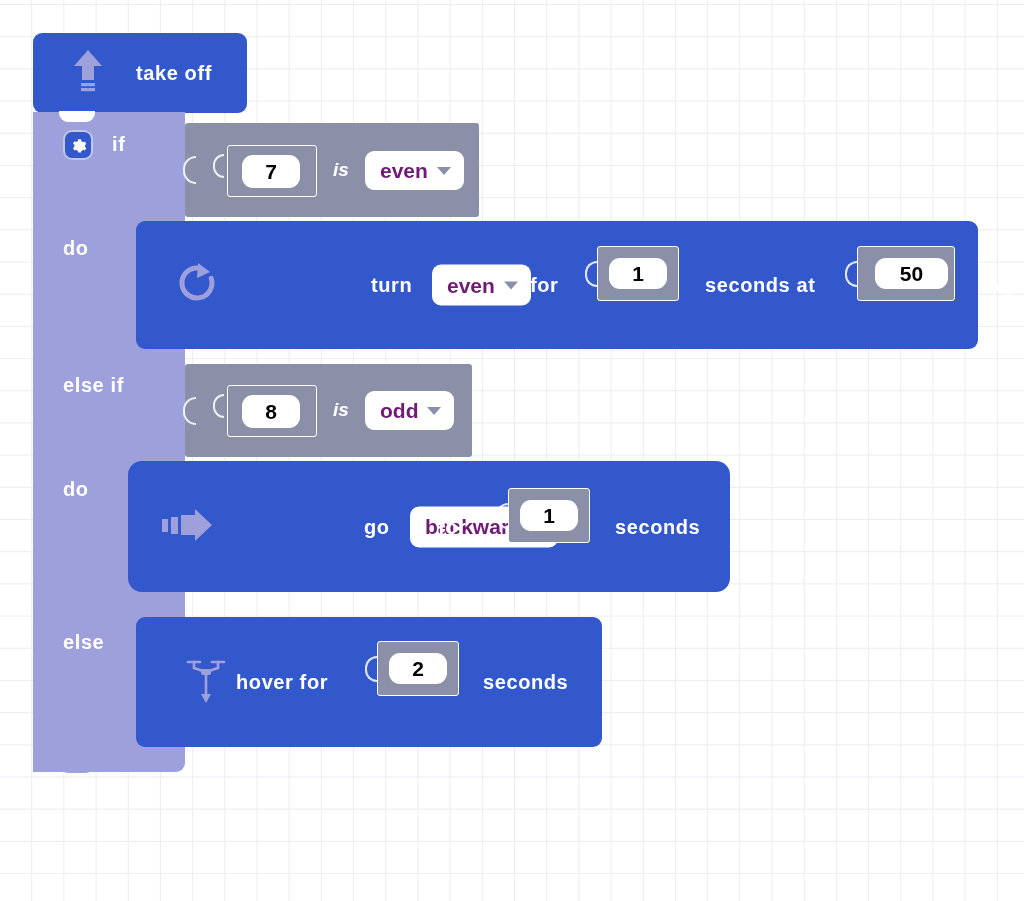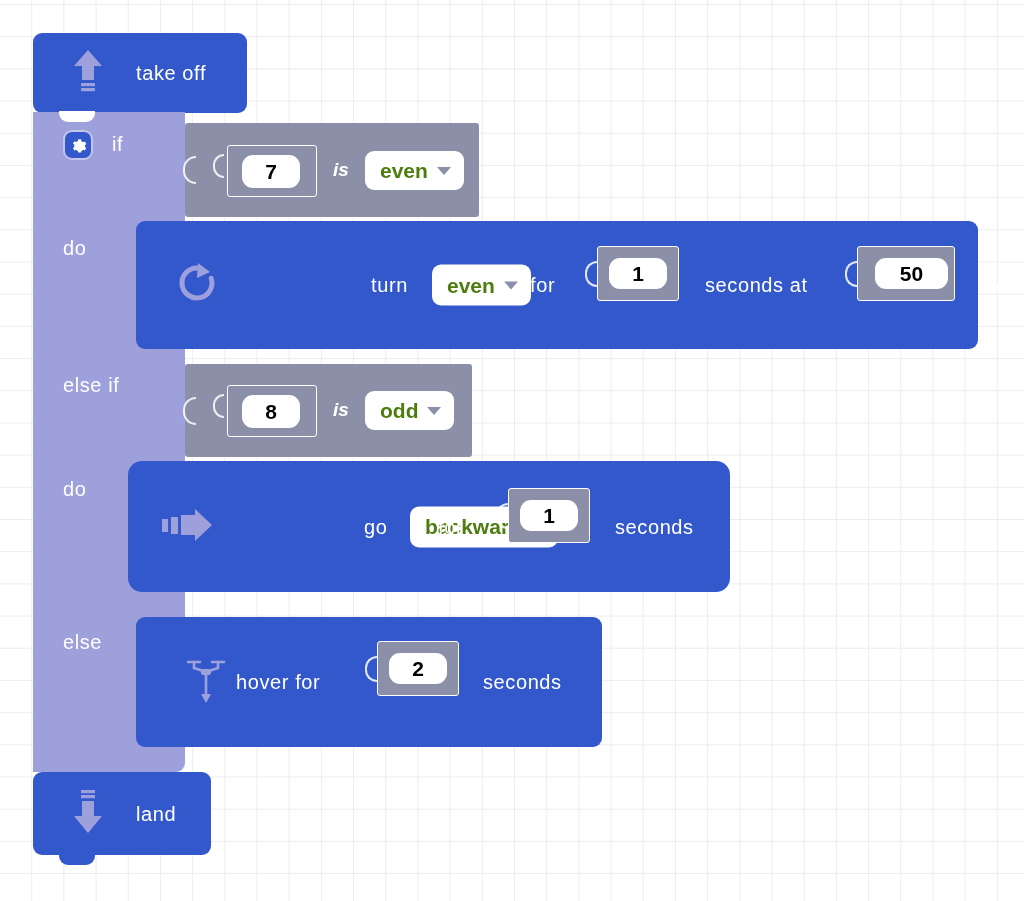--- a/index.html
+++ b/index.html
@@ -17,21 +17,21 @@
     background-image:
       linear-gradient(to right,#ececf1 1px,transparent 1px),
       linear-gradient(to bottom,#ececf1 1px,transparent 1px);
     background-size:32.2px 32.2px;
     background-position:-1px 4px;
   }
   
   .lbl{
     color:#ffffff;
     font-size:20px;
-    font-weight:400;
+    font-weight:700;
     letter-spacing:.6px;
     white-space:nowrap;
     user-select:none;
   }
 
   
   .blk{
     position:absolute;
     background:#3358cc;
     display:flex;
@@ -96,21 +96,21 @@
     display:flex;align-items:center;justify-content:center;
     box-sizing:border-box;
     height:31px;
     min-width:54px;
     padding:0 8px;
   }
   
   .dd{
     background:#ffffff;
     border-radius:9px;
-    color:#4d7c0f;
+    color:#701a75;
     font-size:21px;
     font-weight:700;
     display:flex;align-items:center;
     gap:9px;
     height:38px;
     padding:0 13px 0 15px;
     box-sizing:border-box;
     white-space:nowrap;
   }
   .dd .caret{
@@ -269,24 +269,14 @@
     <span class="lbl" style="position:absolute;left:100px;top:50%;transform:translateY(-50%);">hover  for</span>
 
     <div class="bool" style="left:241px;top:24px;width:82px;height:55px;border-radius:3px;border:1.5px solid #ffffff;">
       <span class="tabline" style="left:-13px;top:50%;height:26px;width:12px;"></span>
       <div class="numfield" style="position:absolute;left:11px;top:11px;width:58px;height:31px;">2</div>
     </div>
 
     <span class="lbl" style="position:absolute;left:347px;top:50%;transform:translateY(-50%);">seconds</span>
   </div>
 
-  <div class="blk notch-bot" style="left:33px;top:772px;width:178px;height:83px;border-radius:9px;">
-    <span class="icon" style="position:absolute;left:38px;top:50%;transform:translateY(-50%);">
-      <svg width="34" height="50" viewBox="0 0 34 50">
-        <rect x="10" y="3" width="14" height="3.2" fill="#9ea0dc"></rect>
-        <rect x="10" y="8" width="14" height="3.2" fill="#9ea0dc"></rect>
-        <path d="M11 14 L23 14 L23 29 L31 29 L17 46 L3 29 L11 29 Z" fill="#9ea0dc"></path>
-      </svg>
-    </span>
-    <span class="lbl" style="position:absolute;left:103px;top:50%;transform:translateY(-50%);">land</span>
-  </div>
 
 </div>
 
 </body></html>

